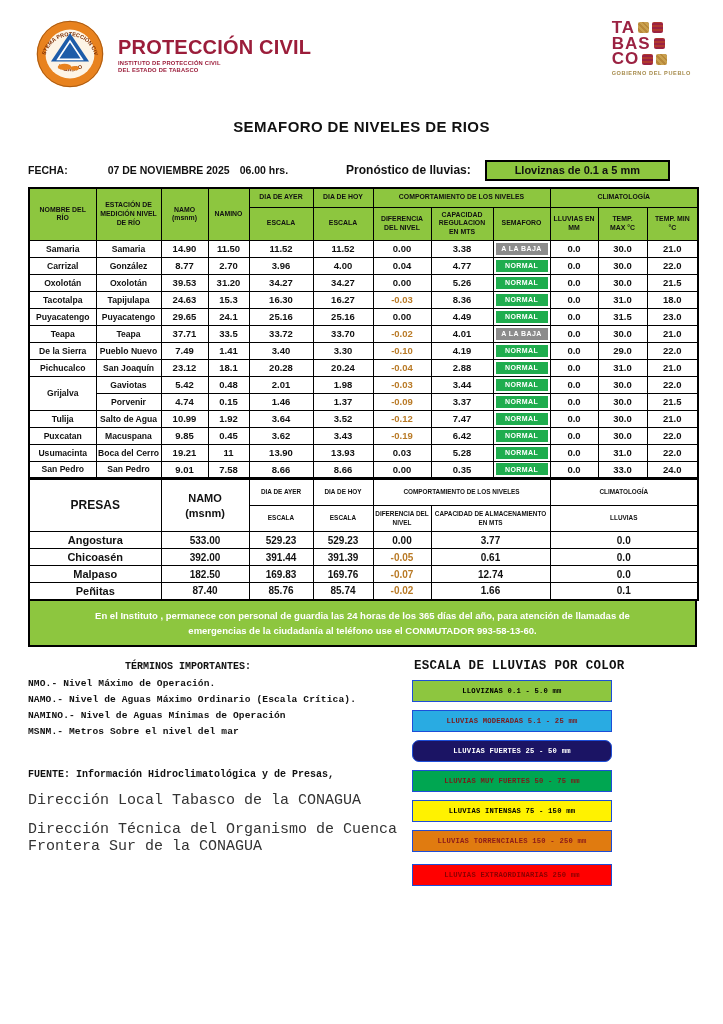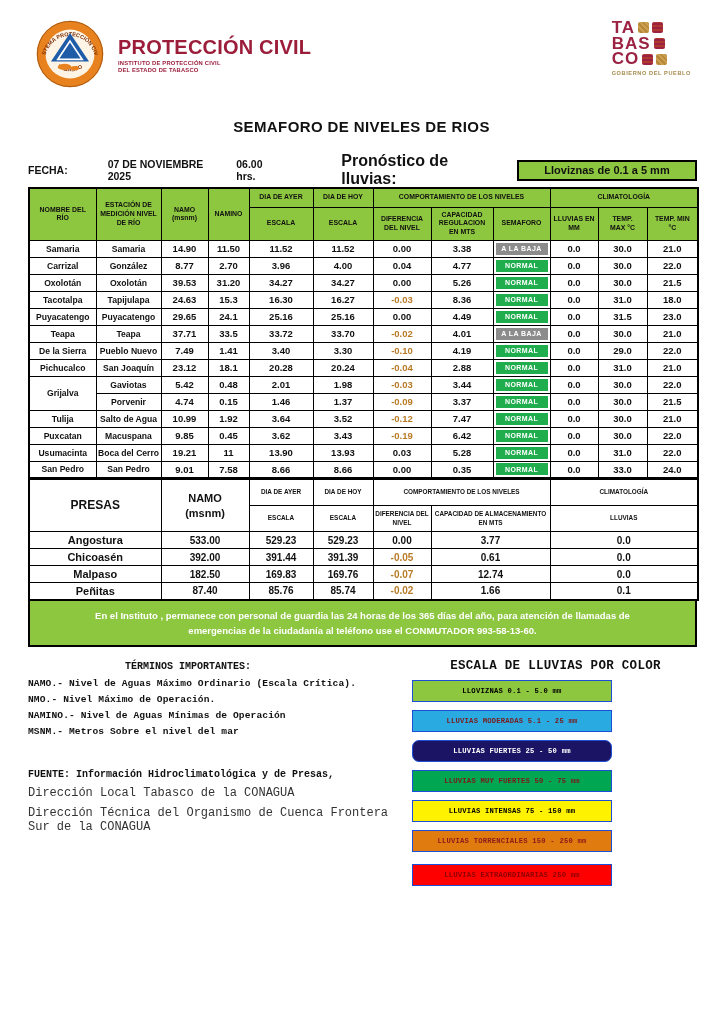--- a/index.html
+++ b/index.html
@@ -30,21 +30,21 @@
   .tile-red{background:repeating-linear-gradient(0deg,#9B2242 0 2px,#B0392E 2px 4px);}
   .tab-caption{font-size:5.6px;font-weight:700;color:var(--gold);letter-spacing:.6px;margin-top:3px;}
 
   h1.title{font-size:15px;font-weight:800;text-align:center;margin-top:24px;letter-spacing:.4px;color:#111;}
 
   
   .meta{display:flex;align-items:center;margin-top:24px;height:22px;}
   .meta .fecha-label{font-size:10.5px;font-weight:800;}
   .meta .fecha-date{font-size:10.5px;font-weight:800;margin-left:40px;}
   .meta .fecha-time{font-size:10.5px;font-weight:800;margin-left:10px;}
-  .meta .pron-label{font-size:16px;font-weight:800;margin-left:58px;}
+  .meta .pron-label{font-size:12px;font-weight:800;margin-left:58px;}
   .meta .pron-box{width:185px;height:21px;margin-left:14px;background:var(--green);border:2px solid #000;display:flex;align-items:center;justify-content:center;font-size:11px;font-weight:800;}
 
   
   table{border-collapse:collapse;table-layout:fixed;width:669px;}
   .rivers{margin-top:6px;border:2px solid #000;}
   .rivers th{background:var(--green);border:1px solid #000;font-size:6.9px;font-weight:800;text-align:center;white-space:pre-line;padding:1px 0;line-height:1.25;}
   .rivers thead tr:first-child th{height:19px;}
   .rivers thead tr:last-child th{height:33px;}
   .rivers td{border:1px solid #000;height:17px;text-align:center;font-size:9.5px;font-weight:800;padding:0 1px;}
   .rivers td.name{font-size:8.6px;font-weight:700;}
@@ -73,23 +73,23 @@
   .notice{width:669px;min-height:44px;border:2px solid #000;border-top:none;background:var(--green);color:#fff;font-size:9.5px;font-weight:600;text-align:center;padding:7px 42px;line-height:1.6;}
 
   
   .lower{display:flex;margin-top:12px;font-family:Liberation Mono, monospace;}
   .terms-col{width:384px;}
   .terms-title{font-size:10px;font-weight:800;text-align:center;width:320px;margin-top:2px;}
   .terms-list{margin-top:6px;}
   .terms-item{font-size:9.6px;font-weight:800;margin-top:5px;letter-spacing:.1px;}
   .source{margin-top:32px;}
   .source-title{font-size:10px;font-weight:800;}
-  .source-line{font-size:12px;font-weight:400;color:#333;margin-top:6px;}
-
-  .scale-col{width:285px;padding-top:0;text-align:center;}
+  .source-line{font-size:15px;font-weight:400;color:#333;margin-top:12px;}
+
+  .scale-col{width:285px;padding-top:0;}
   .scale-title{font-size:12.5px;font-weight:800;letter-spacing:.3px;margin-left:2px;}
   .scale-bars{margin-top:7px;}
   .bar{width:200px;height:22px;border:1px solid #1d4ed8;margin-bottom:8px;display:flex;align-items:center;justify-content:center;font-size:7.2px;font-weight:800;letter-spacing:.2px;}
   .bar:last-child{margin-top:12px;}
   .bar-0{background:#8DC63F;color:#000;}
   .bar-1{background:#29ABE2;color:#7B1A1A;}
   .bar-2{background:#1B1464;color:#fff;border-radius:7px;}
   .bar-3{background:#00A651;color:#7B1A1A;}
   .bar-4{background:#FFF200;color:#000;}
   .bar-5{background:#E07B10;color:#8B1A1A;}
@@ -502,22 +502,22 @@
     </tbody>
   </table>
 
 
   <div class="content notice">En el Instituto , permanece con personal de guardia las 24 horas de los 365 días del año, para atención de llamadas de emergencias de la ciudadanía al teléfono use el CONMUTADOR  993-58-13-60.</div>
 
   <div class="content lower">
     <div class="terms-col">
       <div class="terms-title">TÉRMINOS IMPORTANTES:</div>
       <div class="terms-list">
+        <div class="terms-item">NMO.- Nivel Máximo de Operación.</div>
         <div class="terms-item">NAMO.- Nivel de Aguas Máximo Ordinario (Escala Crítica).</div>
-        <div class="terms-item">NMO.- Nivel Máximo de Operación.</div>
         <div class="terms-item">NAMINO.- Nivel de Aguas Mínimas de Operación</div>
         <div class="terms-item">MSNM.- Metros Sobre el nivel del mar</div>
       </div>
       <div class="source">
         <div class="source-title">FUENTE: Información Hidroclimatológica y de Presas,</div>
         <div class="source-line">Dirección Local Tabasco de la CONAGUA</div>
         <div class="source-line">Dirección Técnica del Organismo de Cuenca Frontera Sur de la CONAGUA</div>
       </div>
     </div>
     <div class="scale-col">

